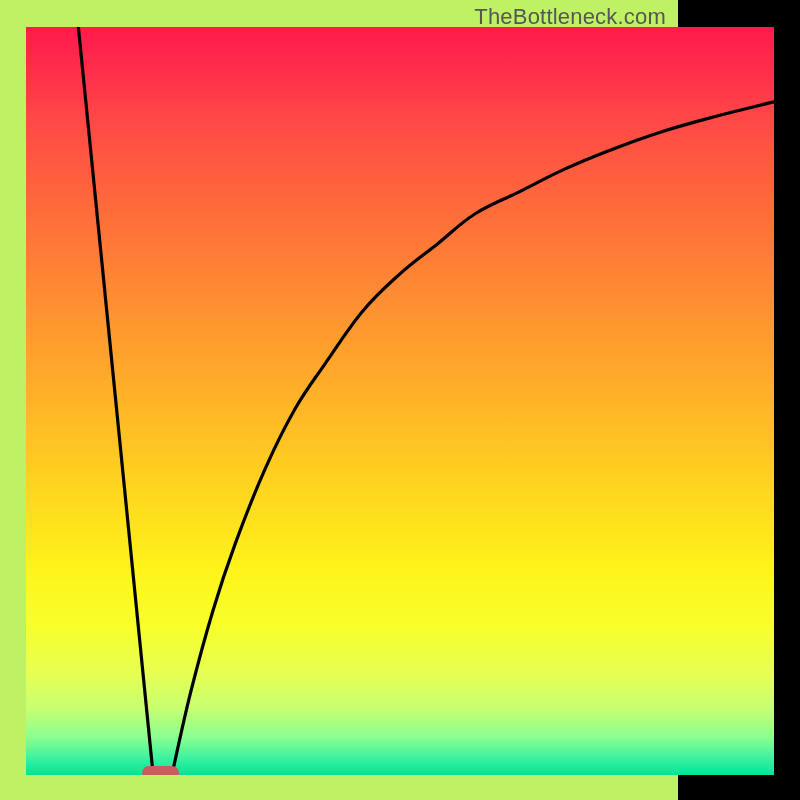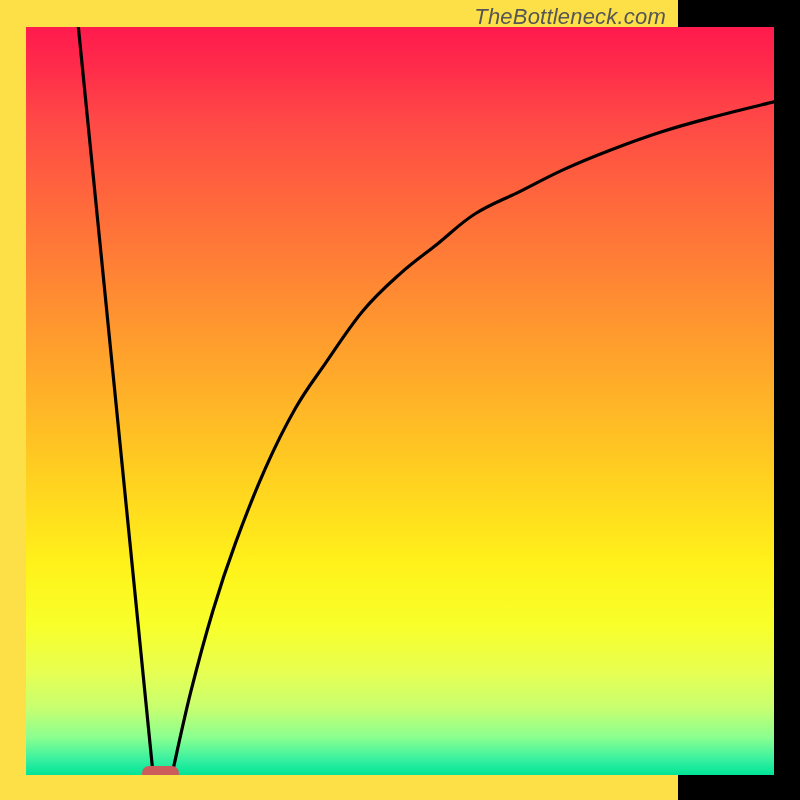--- a/index.html
+++ b/index.html
@@ -9,22 +9,21 @@
     height: 800px;
     background: #000;
     overflow: hidden;
   }
   .frame {
     position: absolute;
     left: 0;
     top: 0;
     width: 678px;
     height: 800px;
-    background: #fde047;
-    font-style: italic;
+    background: #bef264;
   }
   .plot-area {
     position: absolute;
     left: 26px;
     top: 27px;
     width: 748px;
     height: 748px;
     overflow: hidden;
   }
   .gradient {

